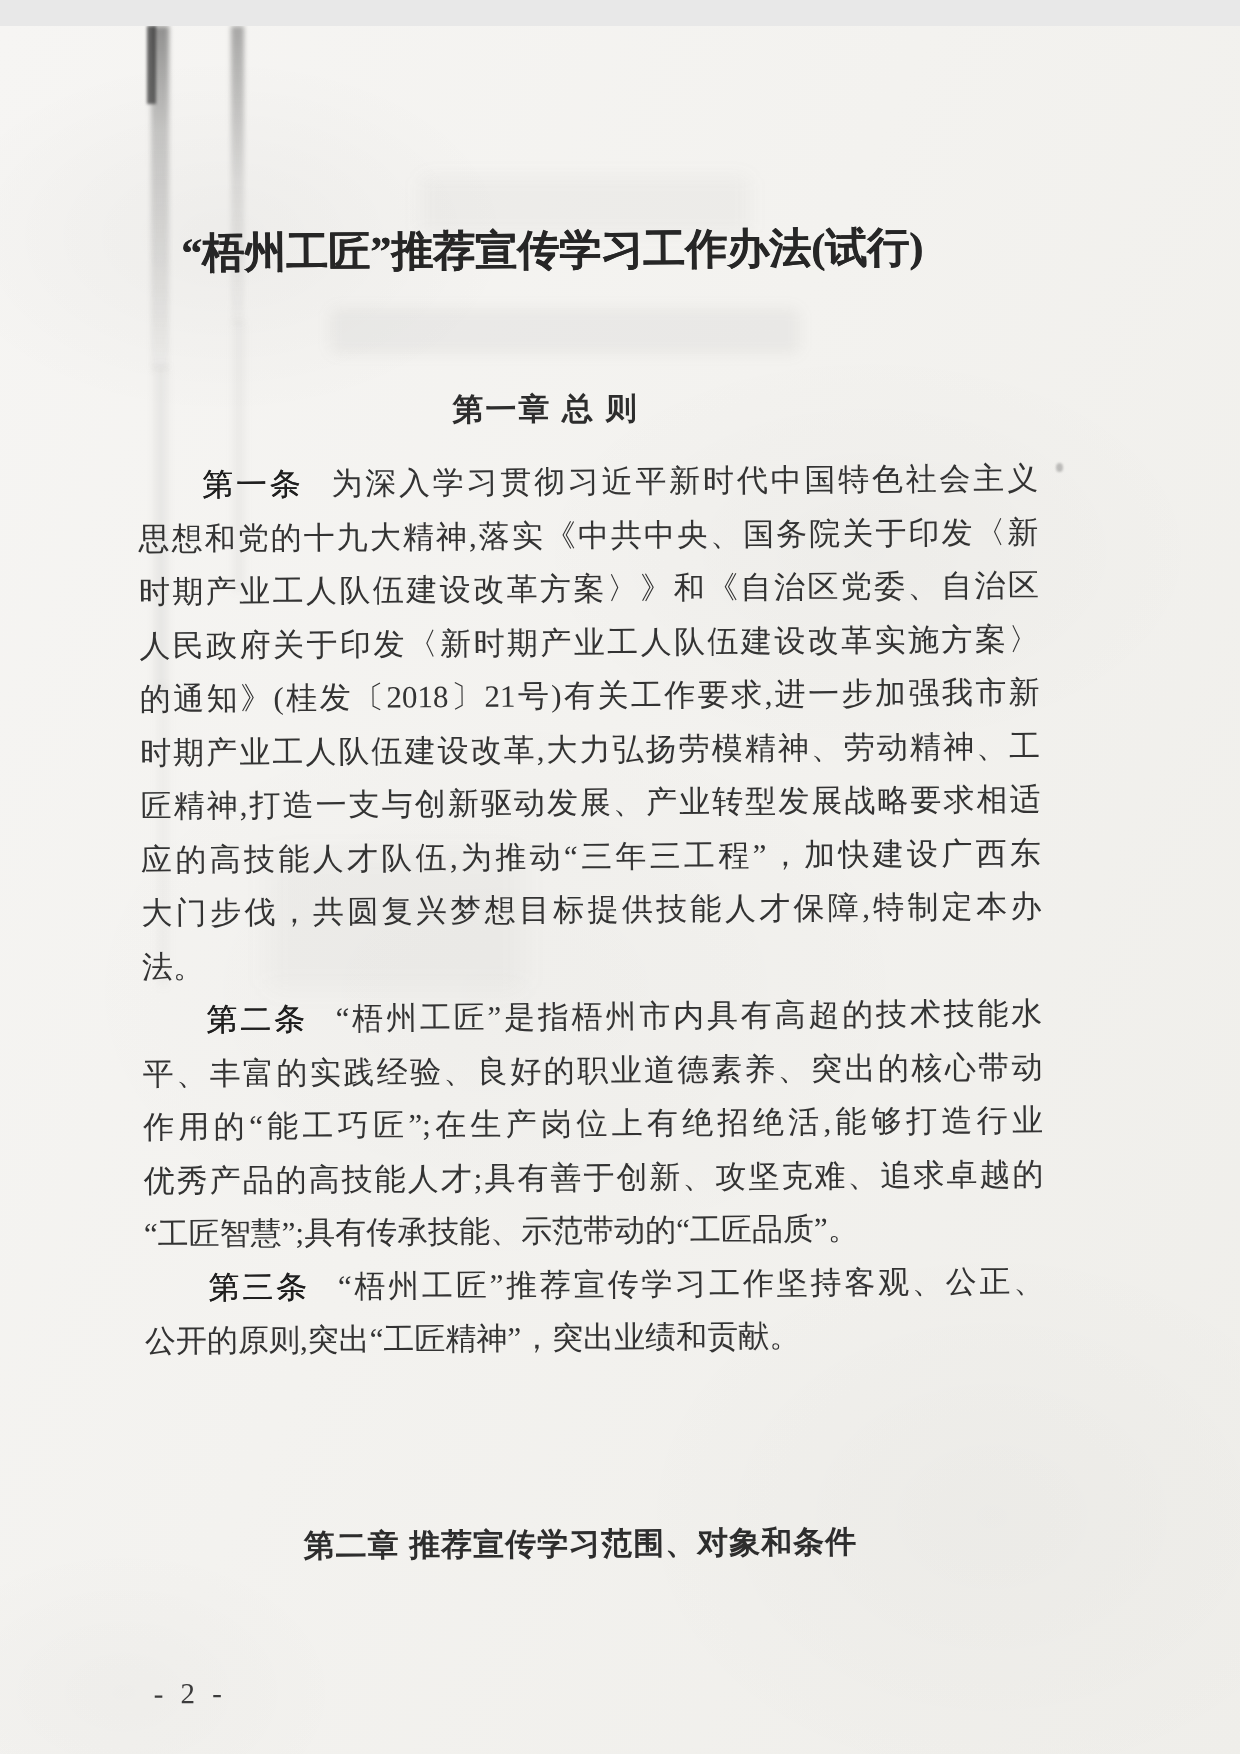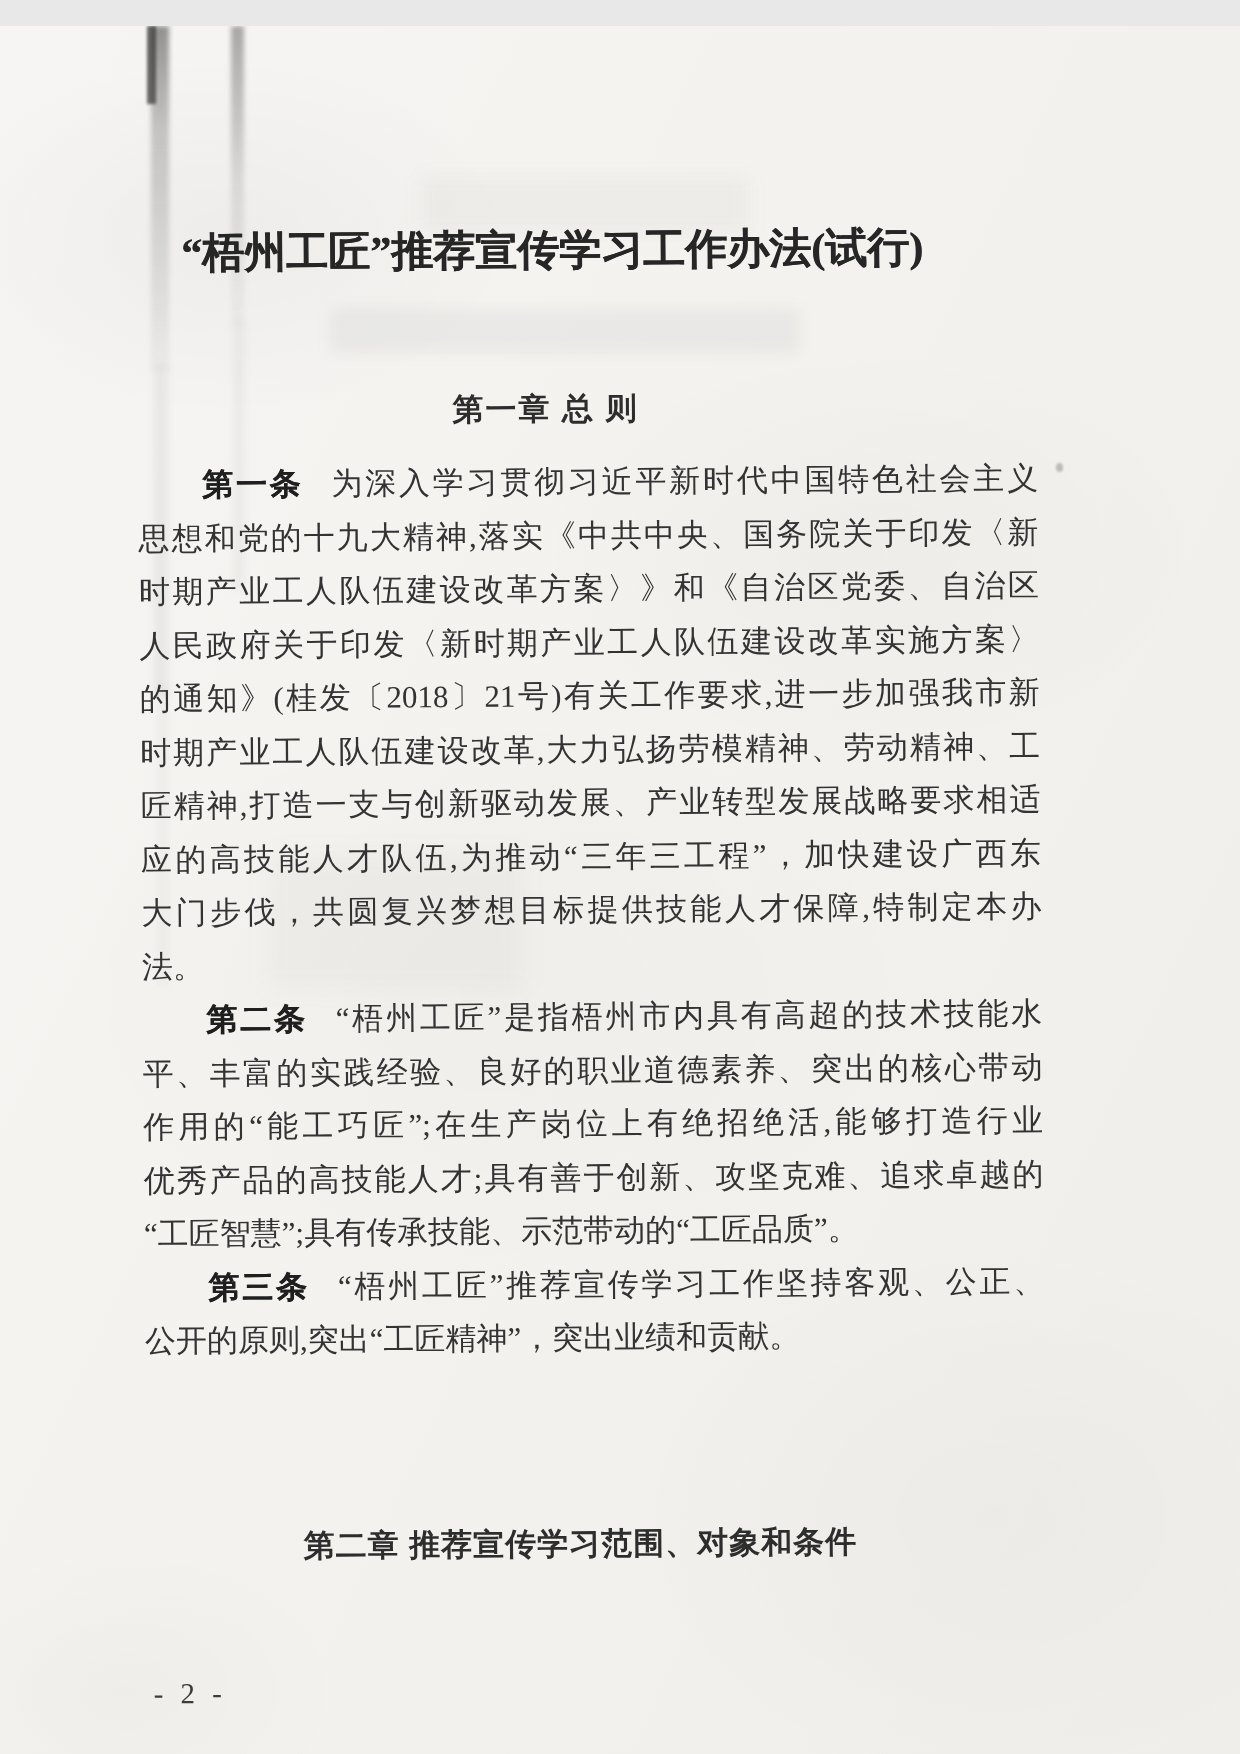--- a/index.html
+++ b/index.html
@@ -47,21 +47,21 @@
         font-family:"Liberation Sans","DejaVu Sans",sans-serif;
         font-weight:bold;color:#2d2d2d;white-space:nowrap;}
   .chap1{top:362px;left:-42px;font-size:31px;letter-spacing:2px;}
   .chap2{top:1497px;left:-16px;font-size:31px;letter-spacing:1px;}
 
   .bodytext{position:absolute;top:429px;left:0;width:100%;}
   .line{height:53.5px;line-height:53.5px;font-size:31px;color:#333;
         text-align:justify;text-align-last:justify;}
   .line.end{text-align:left;text-align-last:left;}
   .lead{text-indent:64px;}
-  .lbl{font-weight:bold;color:#1f1f1f;margin-right:28px;text-shadow:0.4px 0 0 #1f1f1f;}
+  .lbl{font-weight:normal;color:#1f1f1f;margin-right:28px;text-shadow:0.4px 0 0 #1f1f1f;}
 
   .pageno{position:absolute;top:1648px;left:6px;font-size:29px;color:#3c3c3c;letter-spacing:5px;}
 </style>
 </head>
 <body>
 
 <div class="page">
 
   <div class="streak s0"></div>
   <div class="streak s1"></div>

